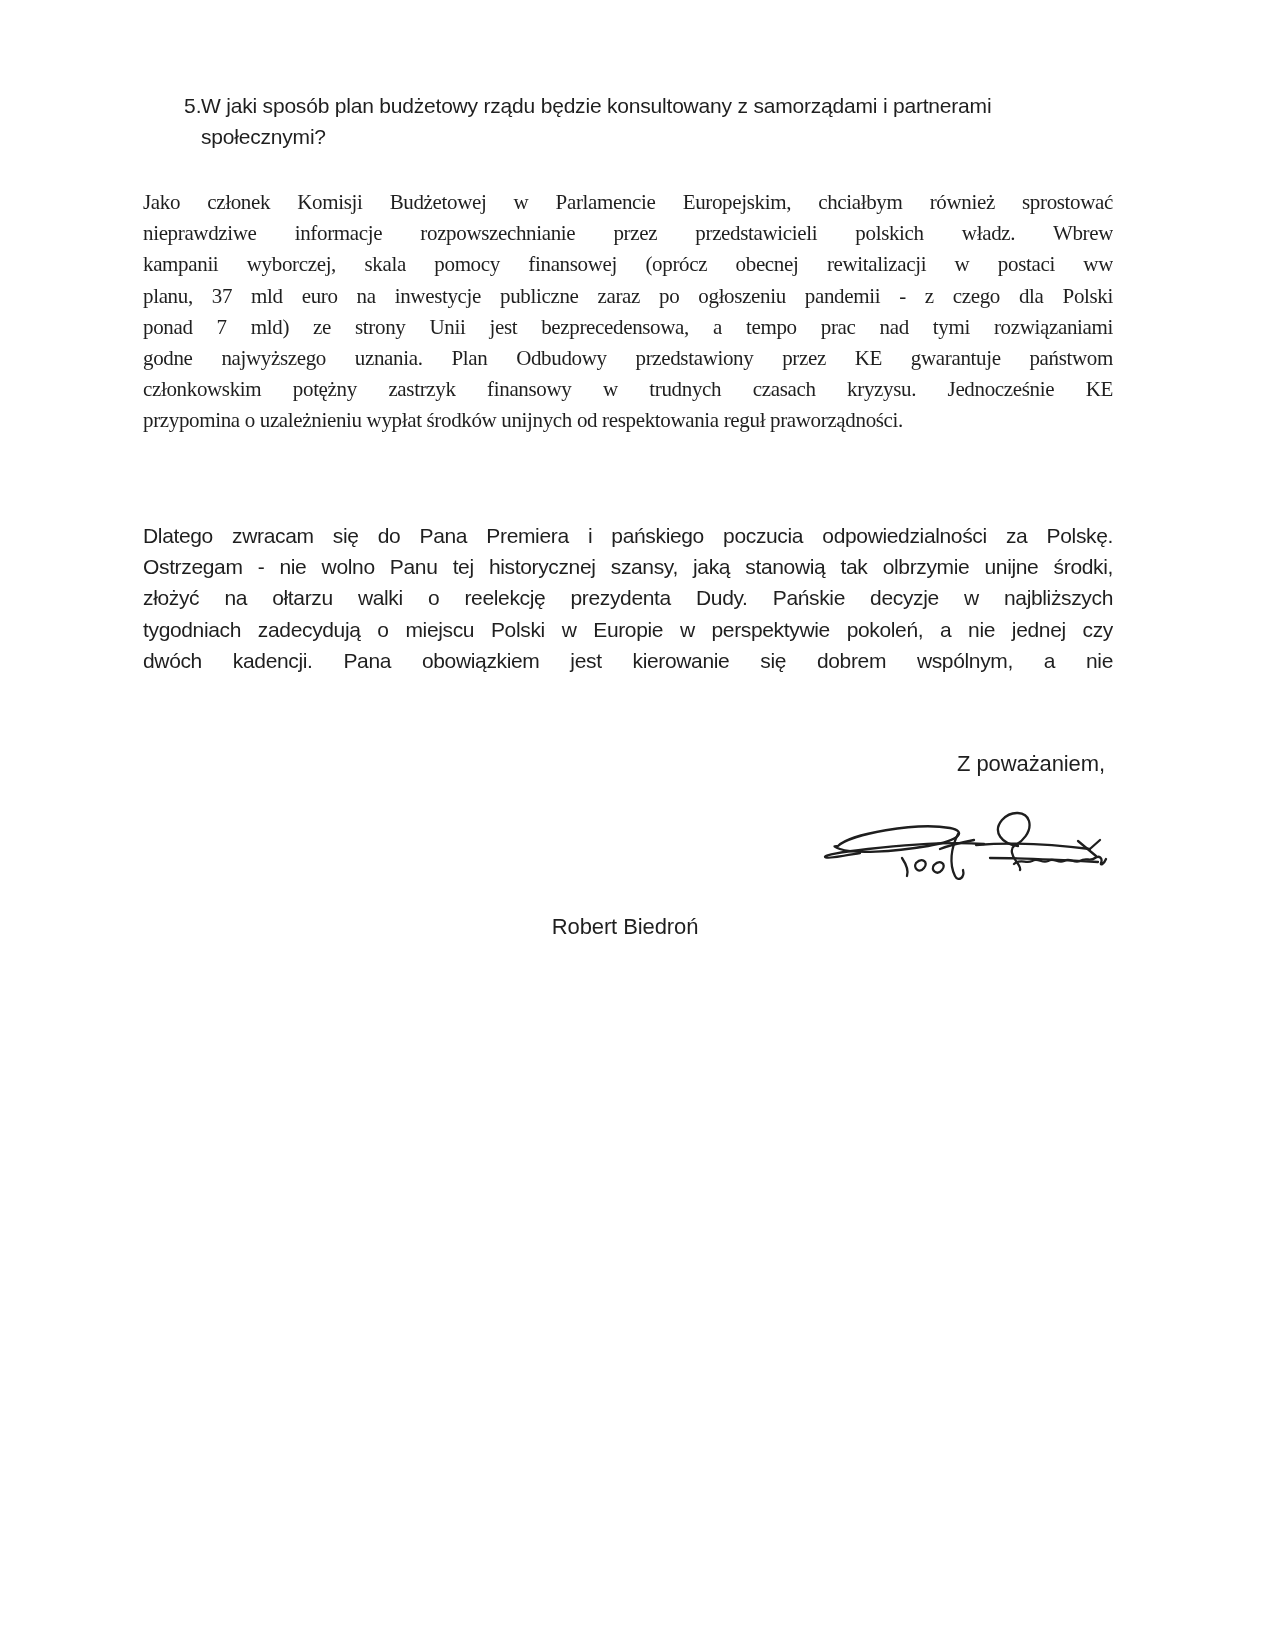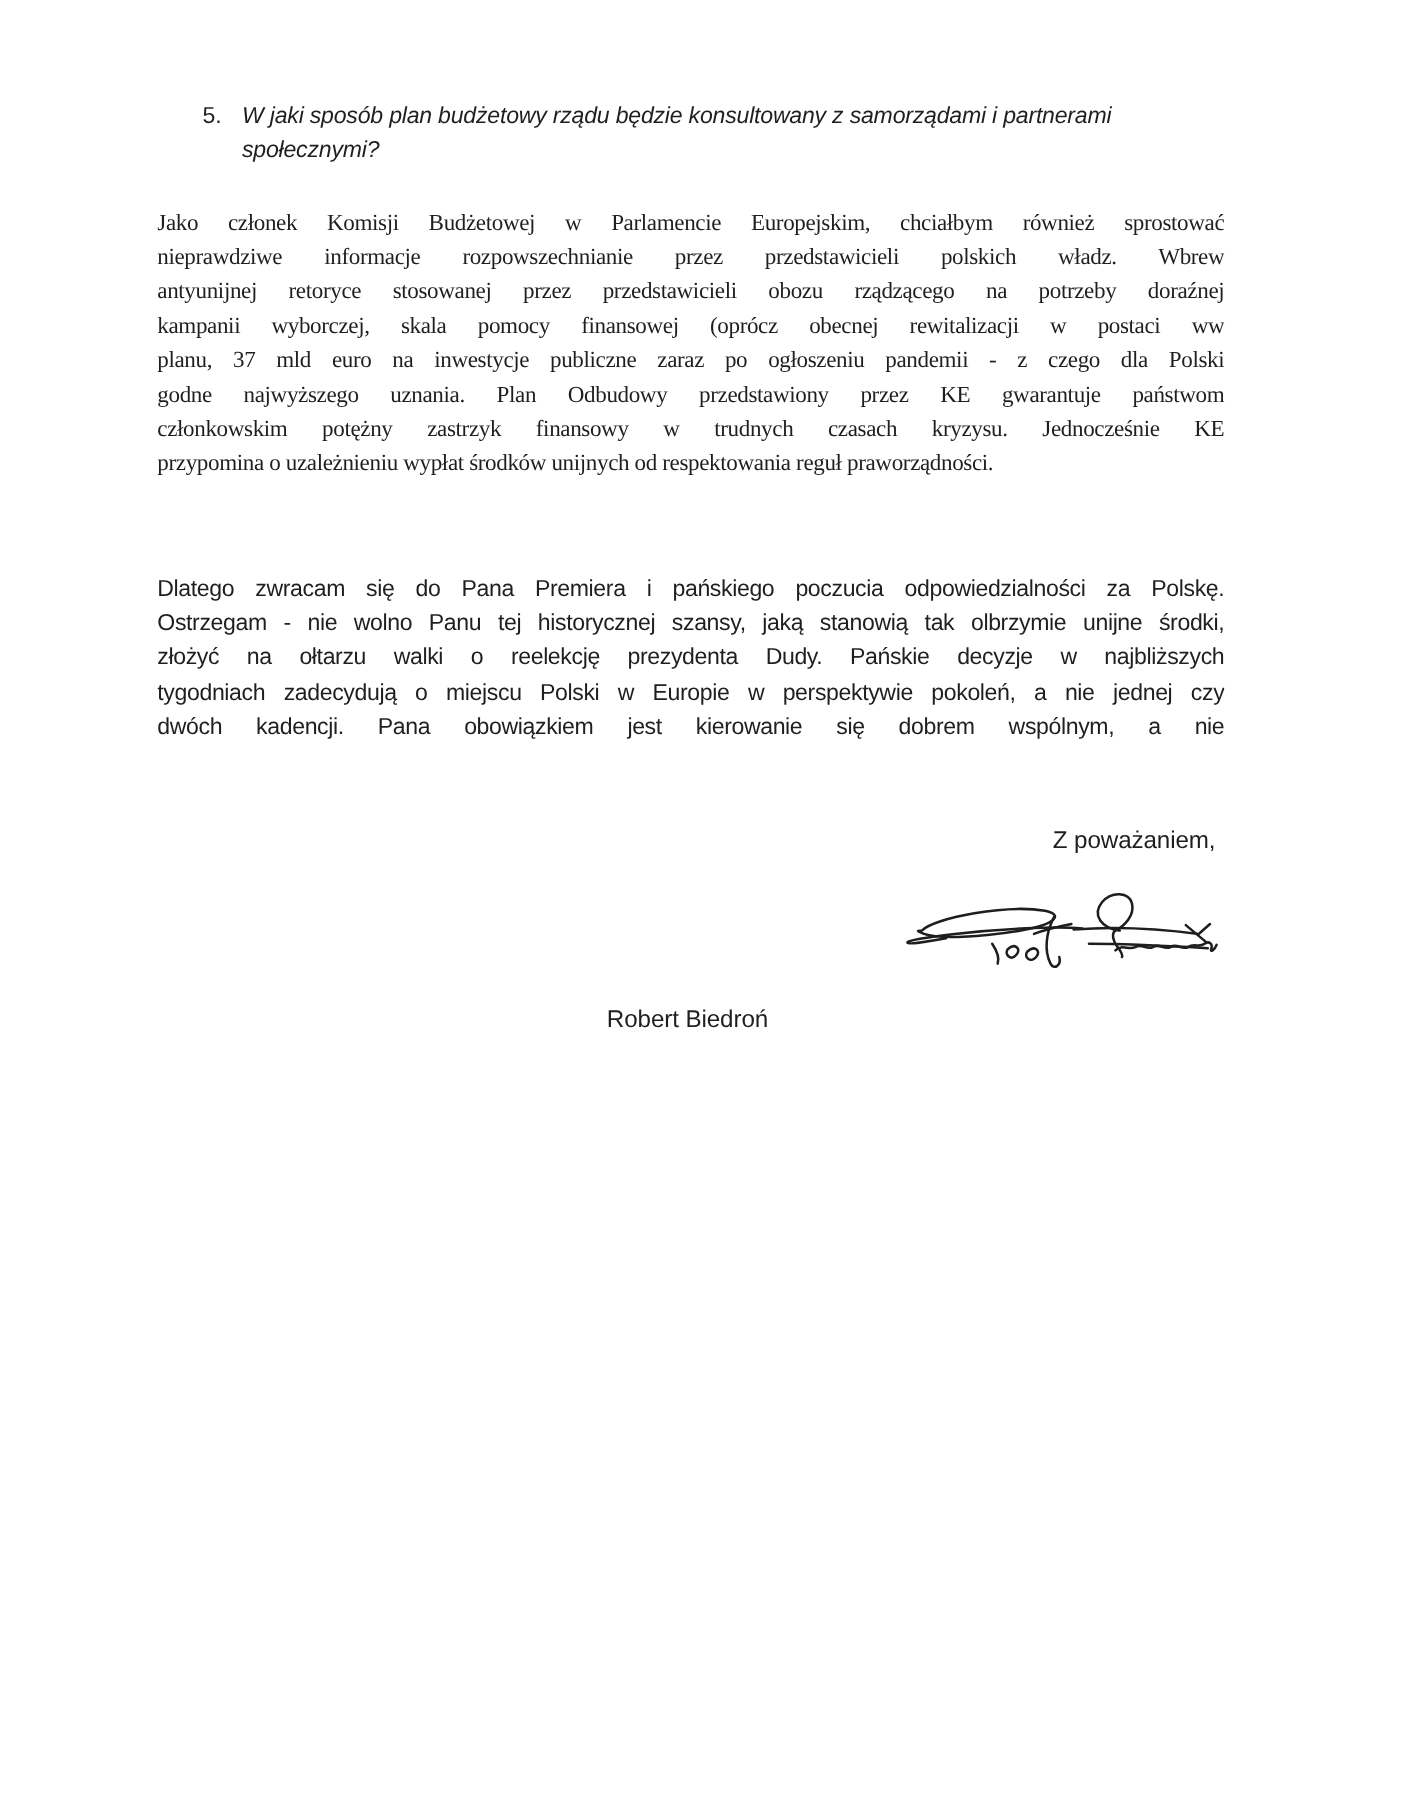--- a/index.html
+++ b/index.html
@@ -15,21 +15,21 @@
   
   .jline{
     height:31.2px;overflow:hidden;
     text-align:justify;text-align-last:justify;
     letter-spacing:-0.35px;
   }
   .jline.jlast{text-align:center;text-align-last:left;}
   
   .q-item .jline{text-align:left;text-align-last:left;letter-spacing:-0.2px;}
   .q-marker{position:absolute;left:41px;top:0;}
-  .q-text{margin-left:77px;font-style:italic;}
+  .q-text{margin-left:58px;}
   .closing{top:751px;width:962px;font-size:22px;line-height:26px;text-align:right;letter-spacing:-0.1px;}
   .name{top:914px;width:964px;font-size:22px;line-height:26px;text-align:center;letter-spacing:-0.1px;}
   .sig{position:absolute;left:812px;top:806px;width:296px;height:76px;}
   .sig svg{display:block;width:296px;height:76px;}
   .sig path{fill:none;stroke:#1e1e1e;stroke-width:2.3;stroke-linecap:round;stroke-linejoin:round;}
 </style>
 </head>
 <body>
 
 <div class="page">
@@ -38,23 +38,23 @@
     <div class="q-marker">5.</div>
     <div class="q-text">
         <div class="jline jlast">W jaki sposób plan budżetowy rządu będzie konsultowany z samorządami i partnerami</div>
         <div class="jline jlast">społecznymi?</div>
       </div>
   </div>
 
   <div class="block" style="top:187px;font-family:Liberation Serif, serif;">
       <div class="jline">Jako członek Komisji Budżetowej w Parlamencie Europejskim, chciałbym również sprostować</div>
       <div class="jline">nieprawdziwe informacje rozpowszechnianie przez przedstawicieli polskich władz. Wbrew</div>
-      <div class="jline">antyunijnej retoryce stosowanej przez przedstawicieli obozu rządzącego na potrzeby doraźnej</div>
       <div class="jline">kampanii wyborczej, skala pomocy finansowej (oprócz obecnej rewitalizacji w postaci ww</div>
       <div class="jline">planu, 37 mld euro na inwestycje publiczne zaraz po ogłoszeniu pandemii - z czego dla Polski</div>
+      <div class="jline">ponad 7 mld) ze strony Unii jest bezprecedensowa, a tempo prac nad tymi rozwiązaniami</div>
       <div class="jline">godne najwyższego uznania. Plan Odbudowy przedstawiony przez KE gwarantuje państwom</div>
       <div class="jline">członkowskim potężny zastrzyk finansowy w trudnych czasach kryzysu. Jednocześnie KE</div>
       <div class="jline jlast">przypomina o uzależnieniu wypłat środków unijnych od  respektowania reguł praworządności.</div>
     </div>
 
   <div class="block" style="top:504px;margin-top:16px;">
       <div class="jline">Dlatego zwracam się do Pana Premiera i pańskiego poczucia odpowiedzialności za Polskę.</div>
       <div class="jline">Ostrzegam - nie wolno Panu tej historycznej szansy, jaką stanowią tak olbrzymie unijne środki,</div>
       <div class="jline">złożyć na ołtarzu walki o reelekcję prezydenta Dudy. Pańskie decyzje w najbliższych</div>
       <div class="jline">tygodniach zadecydują o miejscu Polski w Europie w perspektywie pokoleń, a nie jednej czy</div>

